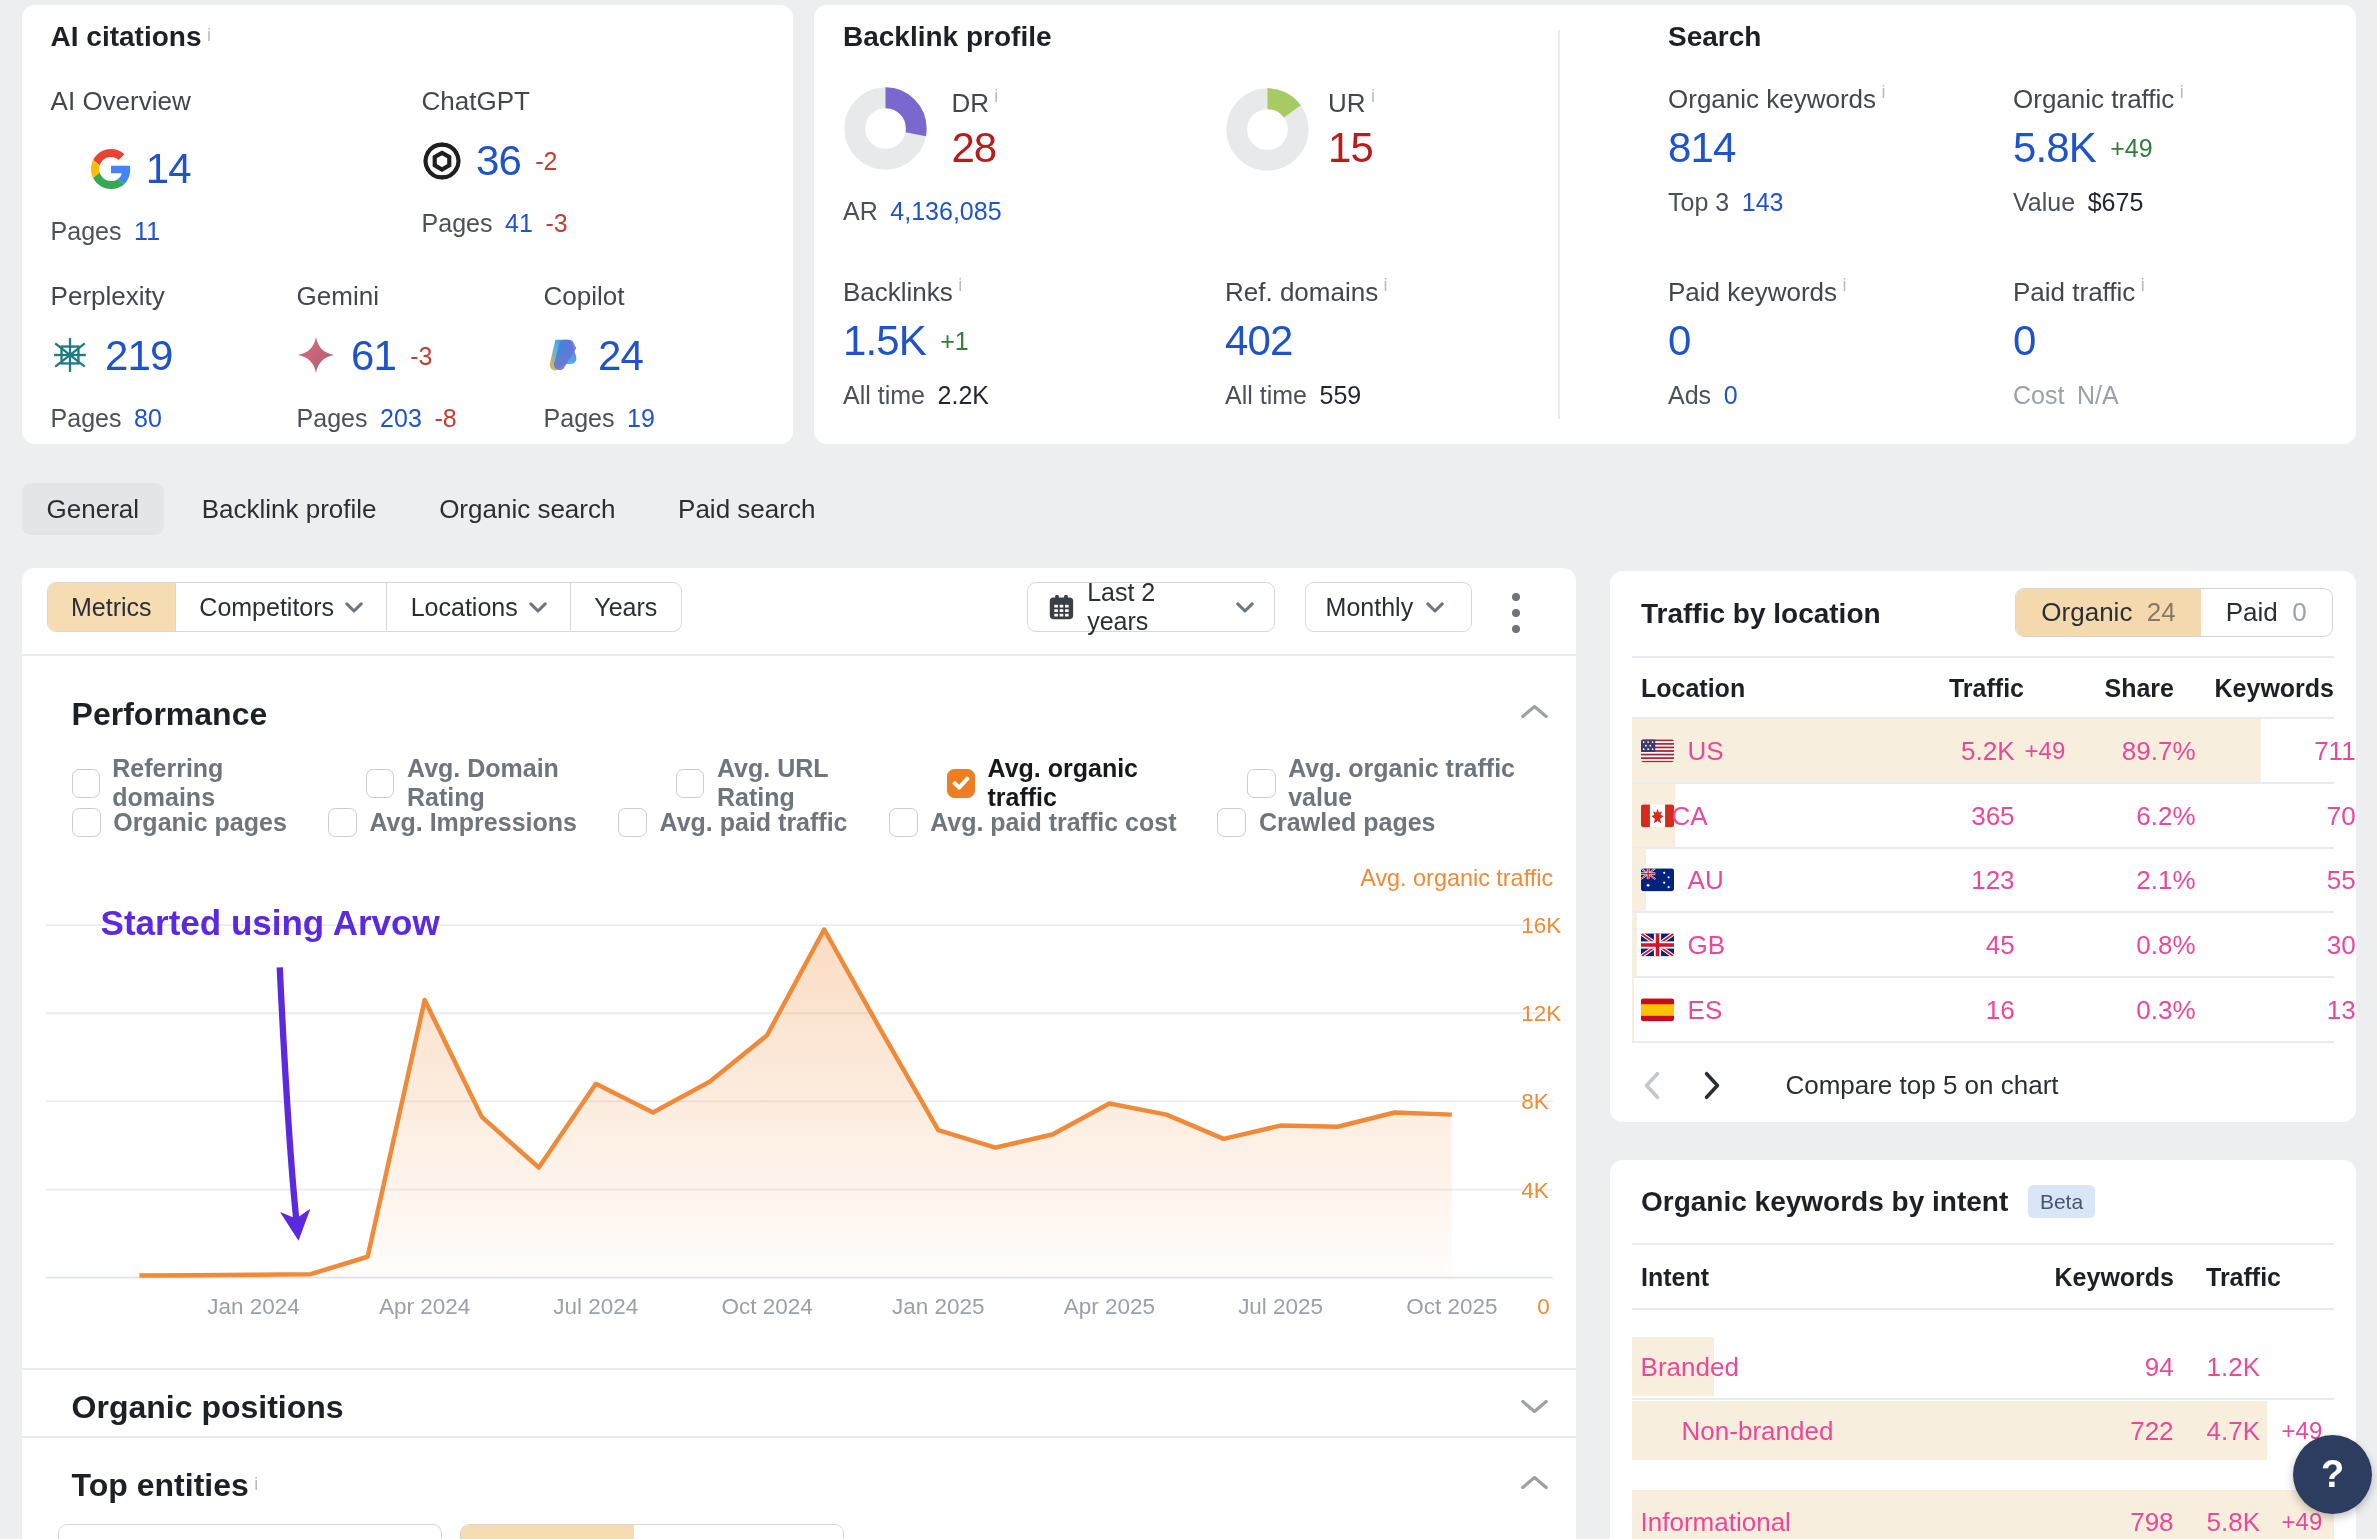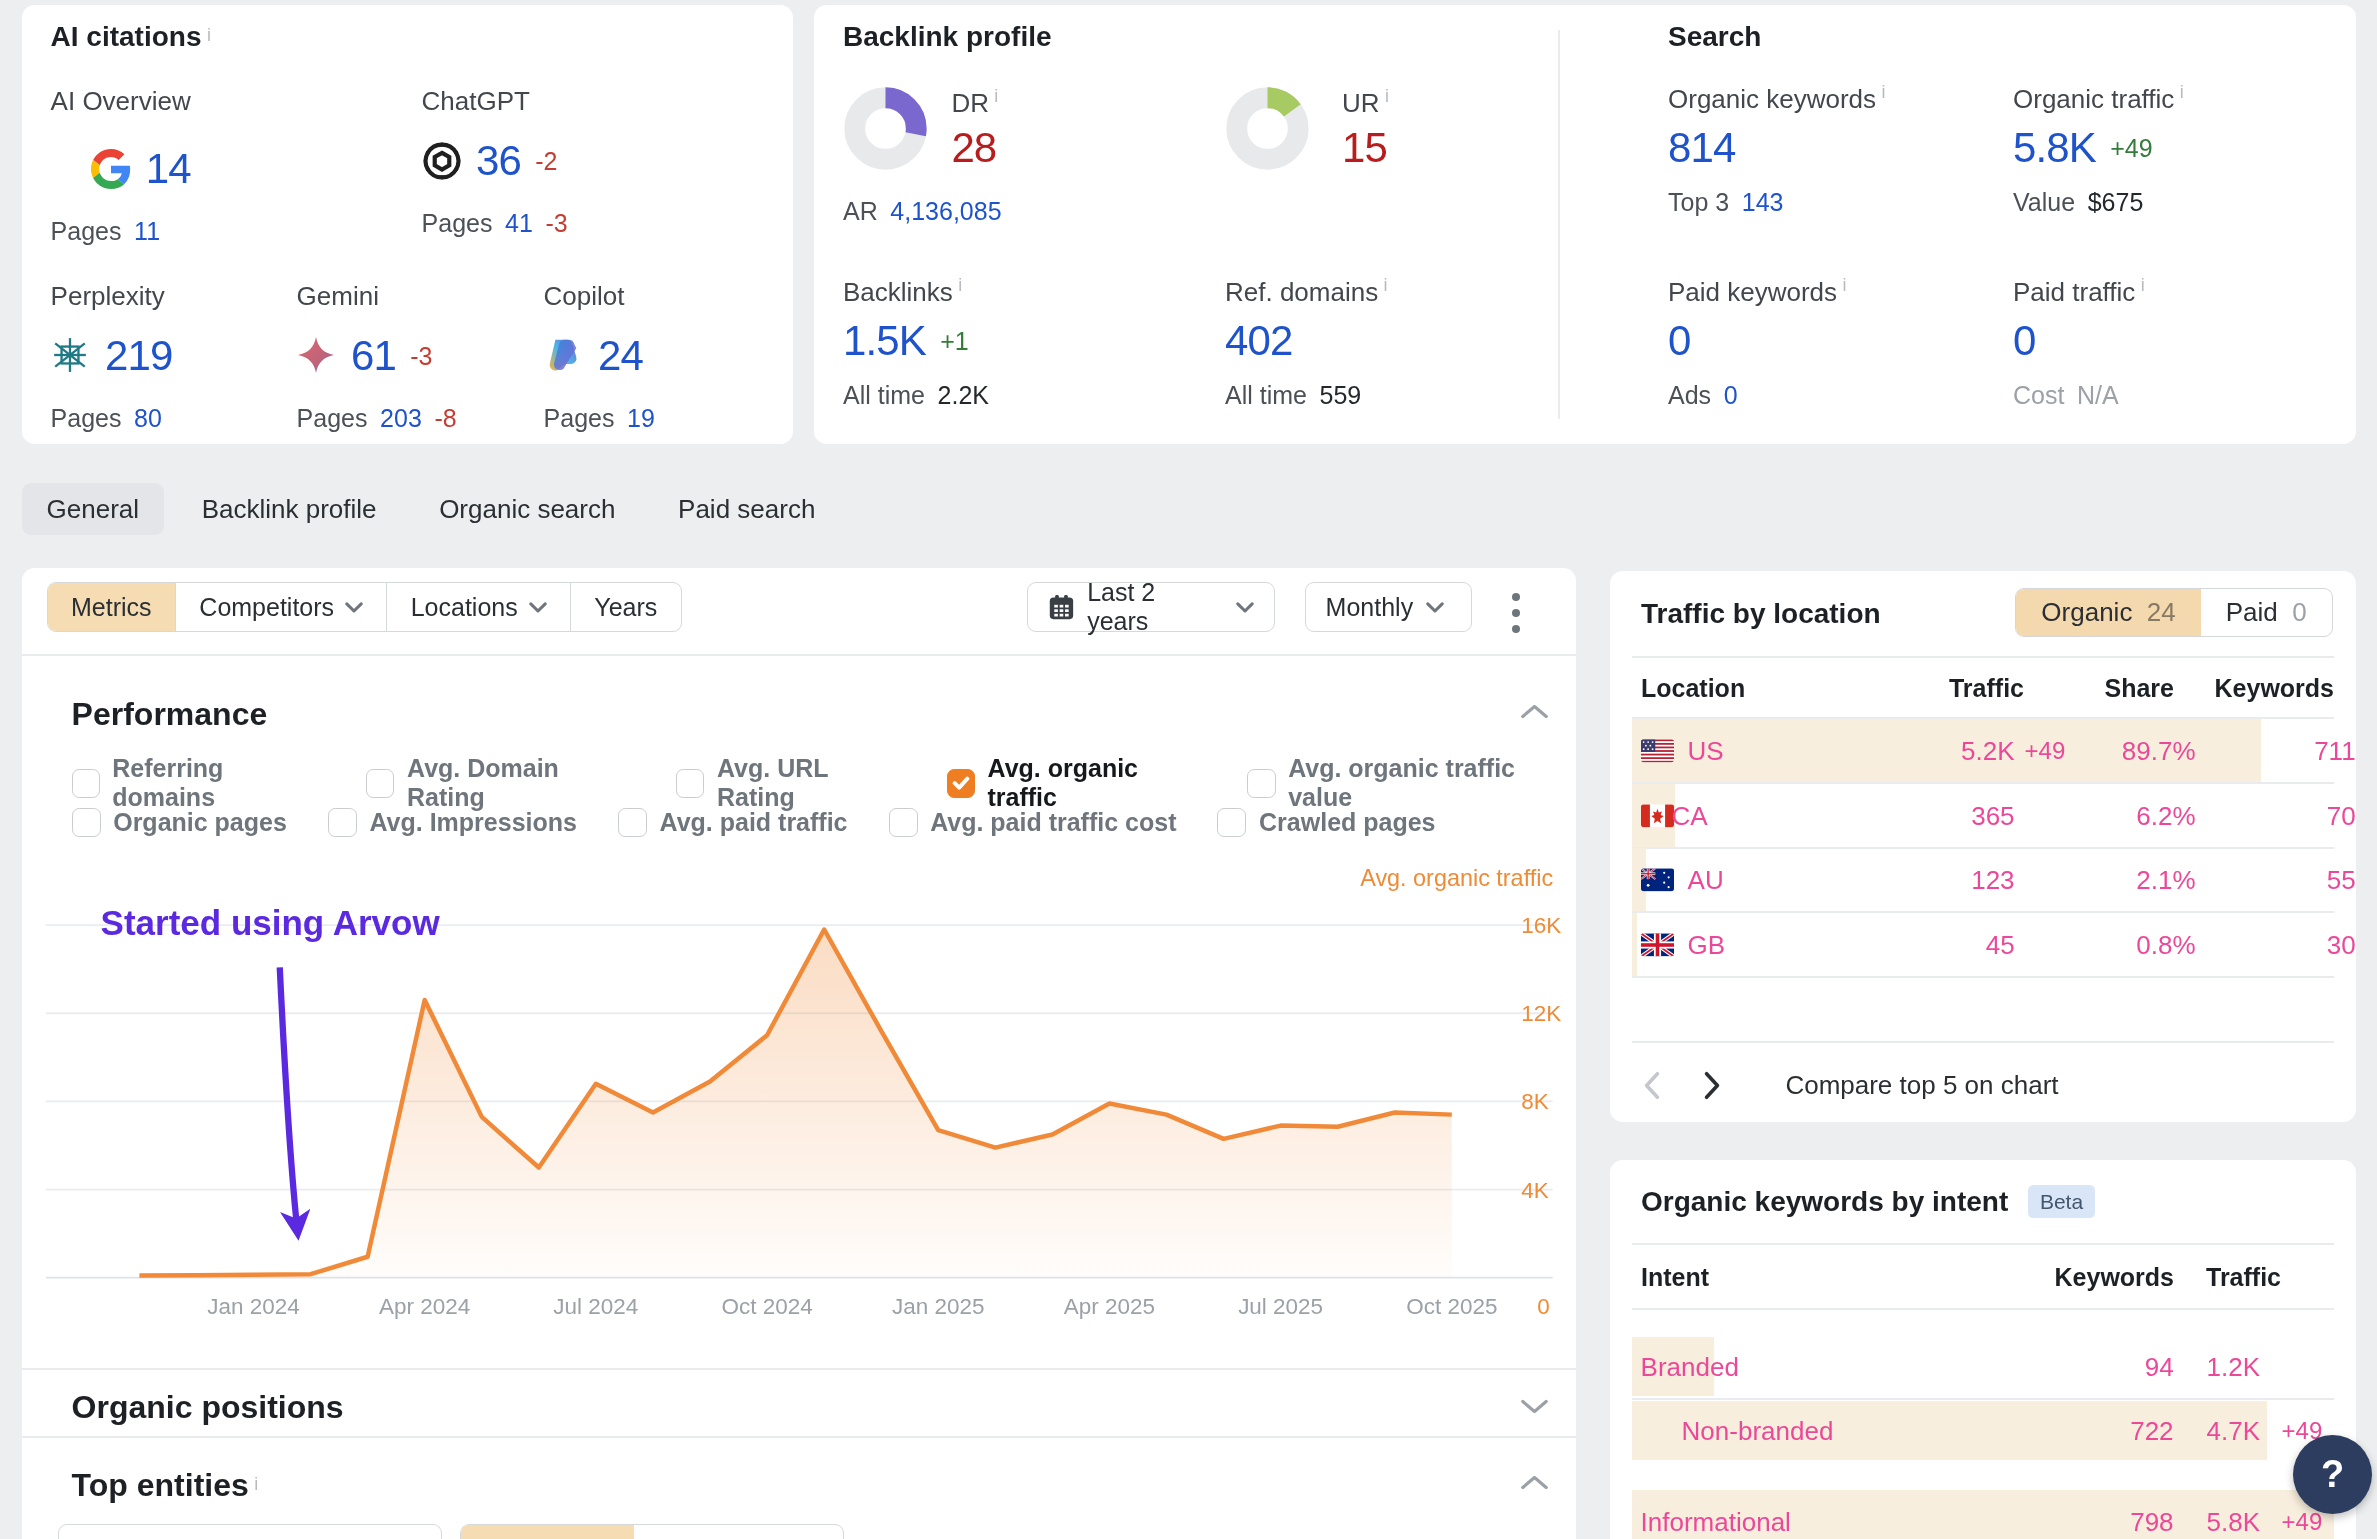--- a/index.html
+++ b/index.html
@@ -227,21 +227,21 @@
           <div class="num-dark" style="margin-top:5.4px;">28</div>
         </div>
       </div>
       <div class="sub" style="margin-top:25px;">
           <span class="sub-label">AR</span>
           <span class="link">4,136,085</span>
         </div>
     </div>
 
     <div class="bl-item" style="left:411px; top:81px;">
-      <div style="display:flex; gap:32px; align-items:flex-start;">
+      <div style="display:flex; gap:18px; align-items:flex-end;">
         <svg class="donut" viewBox="0 0 94 94">
           <circle class="track" cx="47" cy="47" r="34"></circle>
           <circle class="arc" cx="47" cy="47" r="34" pathLength="100" stroke-dasharray="15 85" style="stroke: rgb(167, 202, 98);"></circle>
         </svg>
         <div>
           <div class="stat-label"><span>UR</span><span class="info">i</span></div>
           <div class="num-dark" style="margin-top:5.4px;">15</div>
         </div>
       </div>
     </div>
@@ -618,20 +618,33 @@
             <rect y="11" width="37" height="4" fill="#cf142b"></rect>
           </svg>
         </span>
       <span class="cell" style="left:56px;">GB</span>
       <span class="cell" style="left:252px; width:131px; text-align:right;">45</span>
       <span class="cell" style="left:450px; width:114px; text-align:right;">0.8%</span>
       <span class="cell link" style="left:585px; width:139px; text-align:right;">30</span>
     </div>
     <div class="divider-h" style="left:21.6px; top:405px; width:702px;"></div>
 
+    <div class="trow" style="top:407px; height:63px;">
+      <div class="rowbar" style="width: 0.3%;"></div>
+      <span class="cell" style="left:9px;">
+          <svg class="flag" viewBox="0 0 37 26">
+            <rect width="37" height="26" fill="#c60b1e"></rect>
+            <rect y="6.5" width="37" height="13" fill="#ffc400"></rect>
+          </svg>
+        </span>
+      <span class="cell" style="left:56px;">ES</span>
+      <span class="cell" style="left:252px; width:131px; text-align:right;">16</span>
+      <span class="cell" style="left:450px; width:114px; text-align:right;">0.3%</span>
+      <span class="cell link" style="left:585px; width:139px; text-align:right;">13</span>
+    </div>
     <div class="divider-h" style="left:21.6px; top:470px; width:702px;"></div>
 
     <div class="footer-row" style="left:32px; top:492px; height:45px;">
       <svg class="pg-chev" viewBox="0 0 22 32">
           <polyline points="17,3 5,16 17,29" stroke="#c4c8cc"></polyline>
         </svg>
       <svg class="pg-chev" viewBox="0 0 22 32">
           <polyline points="5,3 17,16 5,29" stroke="#2b2f34"></polyline>
         </svg>
       <span style="margin-left:23.4px;">Compare top 5 on chart</span>

